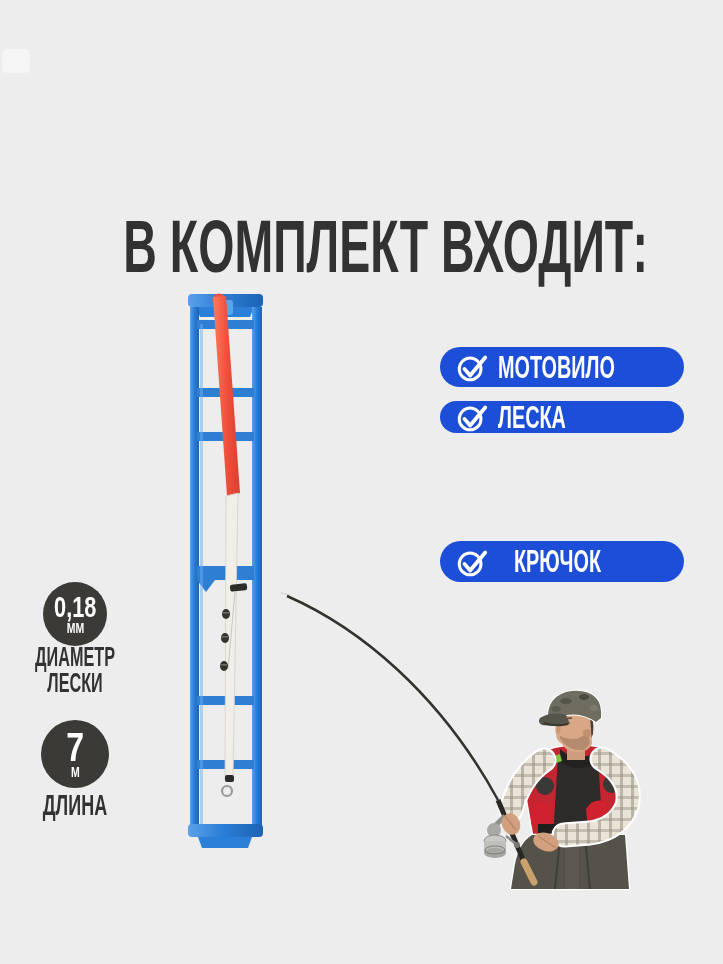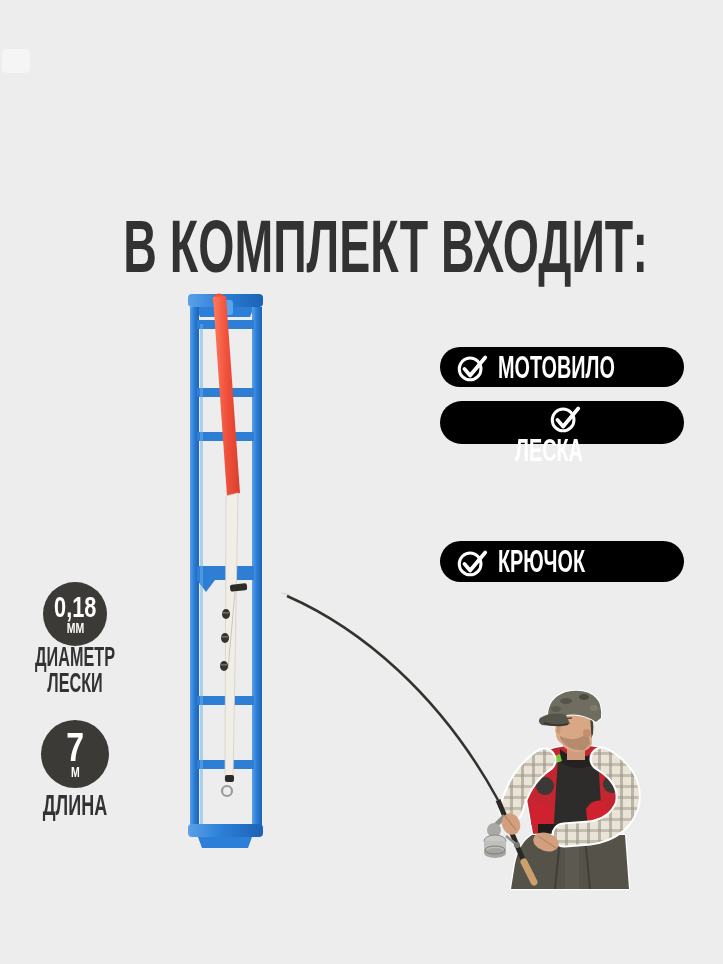--- a/index.html
+++ b/index.html
@@ -14,32 +14,32 @@
   
   .title{
     position:absolute;top:162px;left:0;width:723px;height:80px;
     text-align:center;font-weight:bold;font-size:75px;line-height:80px;
     color:#323232;white-space:nowrap;
     transform:translateX(-14px) scaleX(0.62);transform-origin:50% 50%;
   }
   
   .pill{
     position:absolute;left:440px;width:244px;box-sizing:border-box;
-    background:#000000;border-radius:999px;color:#ffffff;
+    background:#1d4ed8;border-radius:999px;color:#ffffff;
     display:flex;align-items:center;padding-left:15px;overflow:visible;
   }
   .pill .check{width:34px;height:34px;flex:0 0 34px;margin-right:9px;}
   .pill .label{
     font-weight:bold;font-size:32px;line-height:0.95;white-space:pre-line;
     transform:scaleX(0.62);transform-origin:left center;
   }
   #pill-0{top:303px;height:40px;}
-  #pill-1{top:357px;height:43px;flex-direction:column;}
+  #pill-1{top:357px;height:32px;}
   #pill-2{top:414px;height:71px;}
-  #pill-3{top:497px;height:41px;}
+  #pill-3{top:497px;height:41px;gap:16px;}
   #pill-4{top:551px;height:42px;}
   
   .spec-circle{
     position:absolute;border-radius:50%;background:#3b3a36;color:#fff;
     display:flex;flex-direction:column;align-items:center;justify-content:center;
   }
   #spec-circle-0{left:43px;top:538px;width:64px;height:64px;}
   #spec-circle-1{left:41px;top:676px;width:68px;height:68px;}
   .spec-value{font-weight:bold;font-size:29px;line-height:26px;transform:scaleX(0.75);}
   #spec-circle-1 .spec-value{font-size:40px;line-height:34px;transform:scaleX(0.8);}

